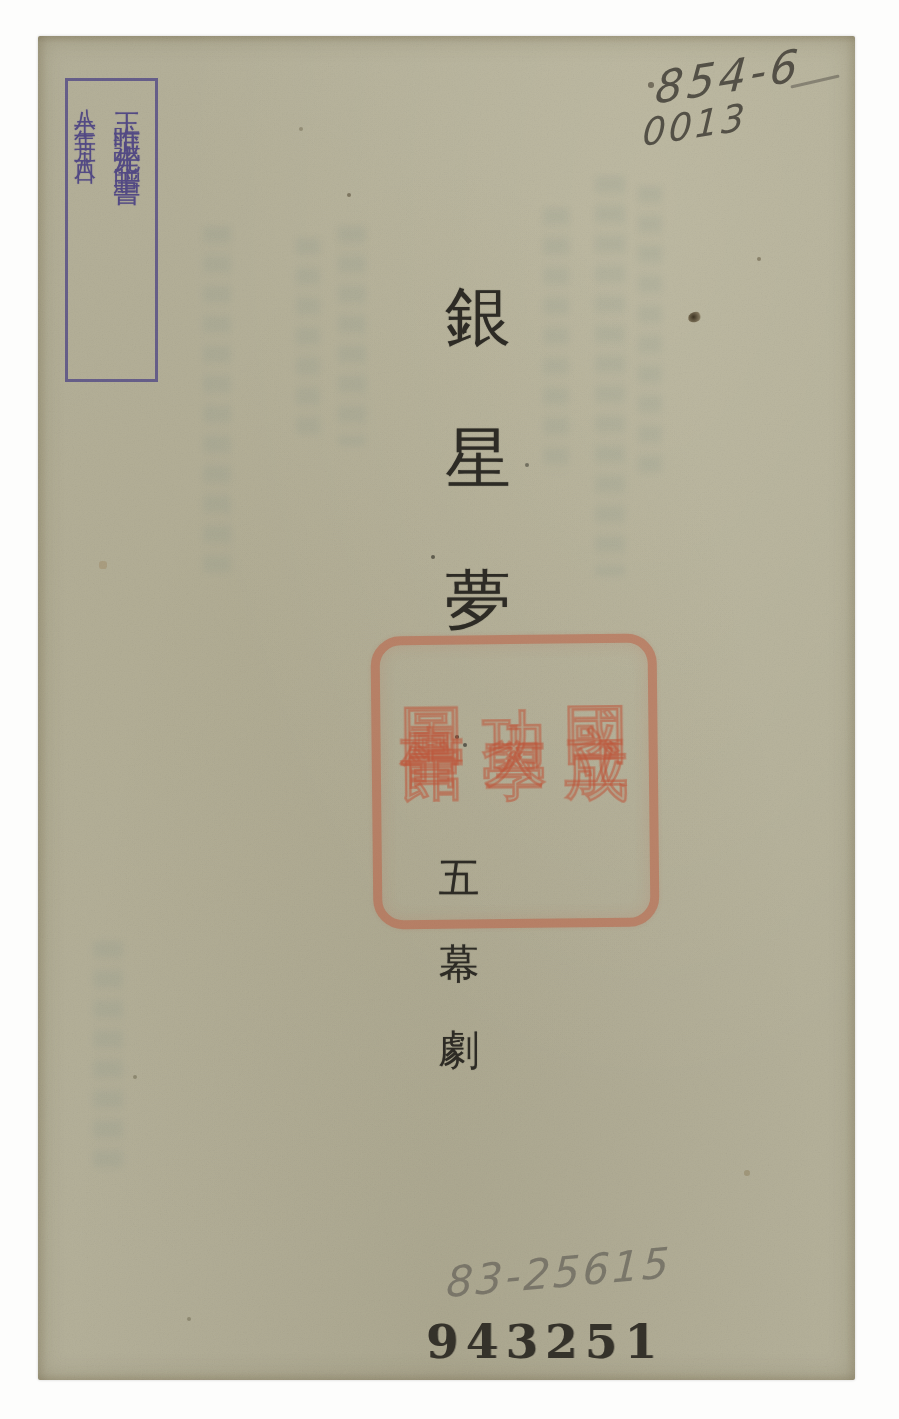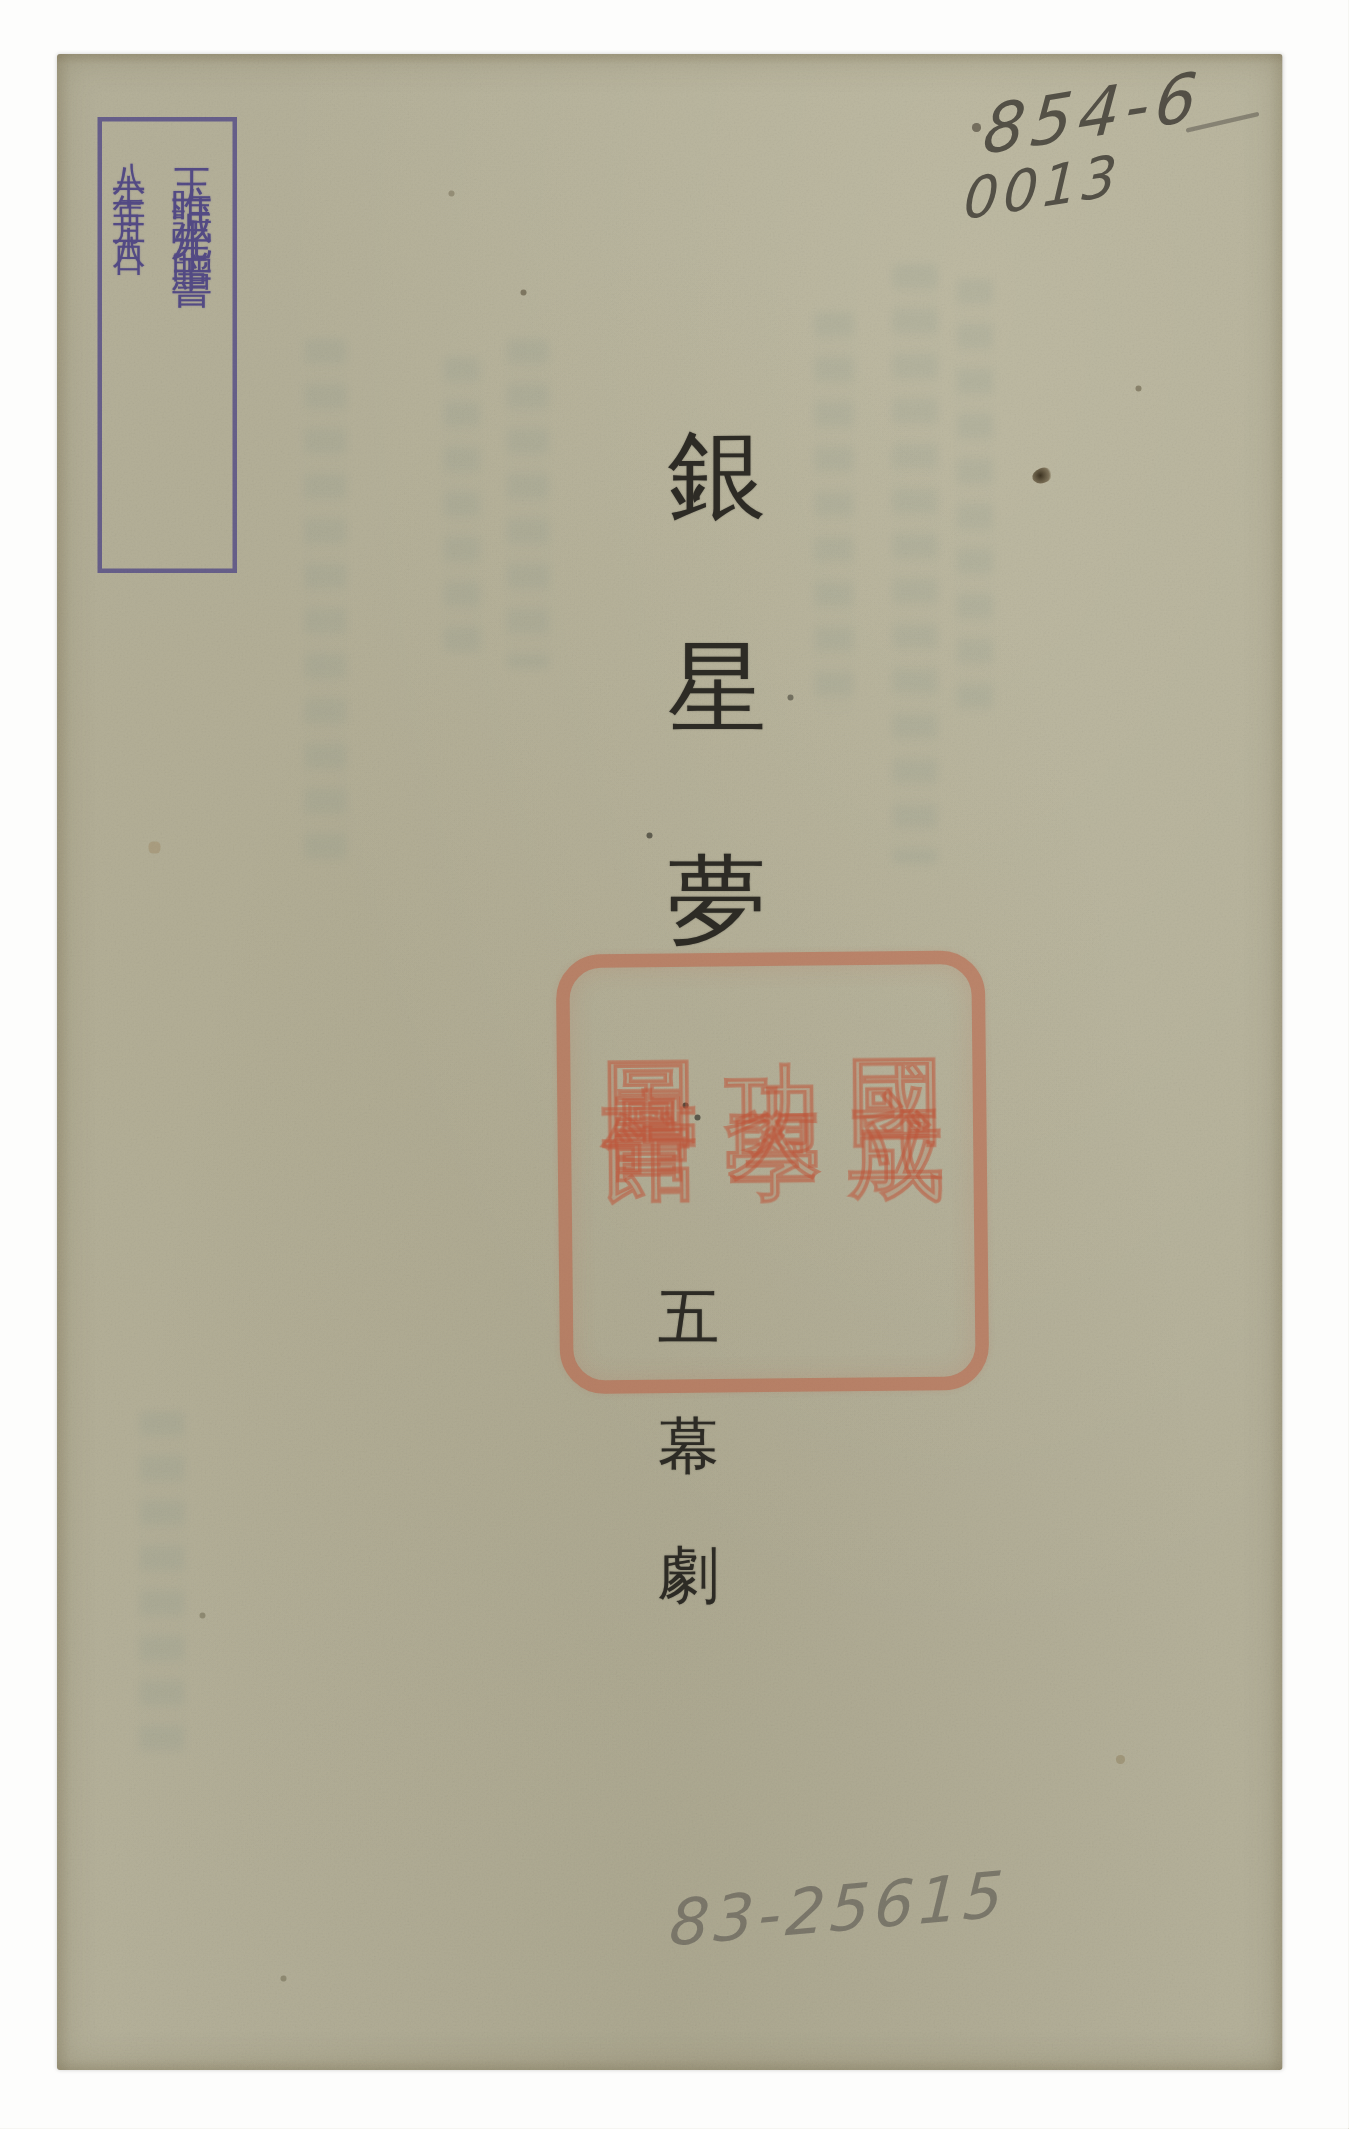--- a/index.html
+++ b/index.html
@@ -135,20 +135,21 @@
     </div>
 
     <div class="subtitle">
       <span>五</span>
       <span>幕</span>
       <span>劇</span>
     </div>
 
     <div class="pencil-bottom">83-25615</div>
 
+    <div class="num-stamp">943251</div>
 
     <div class="blob"></div>
     <div class="specks"></div>
 
     <svg class="grain" xmlns="http://www.w3.org/2000/svg" width="817" height="1344">
       <filter id="grainf">
         <feTurbulence type="fractalNoise" baseFrequency="0.85" numOctaves="2" seed="7"></feTurbulence>
         <feColorMatrix type="saturate" values="0"></feColorMatrix>
       </filter>
       <rect width="817" height="1344" filter="url(#grainf)" opacity="0.55"></rect>

